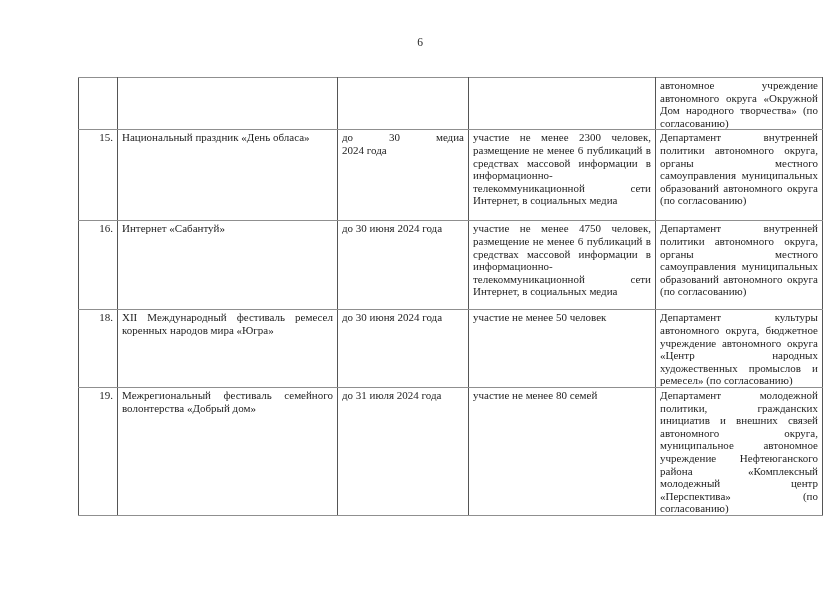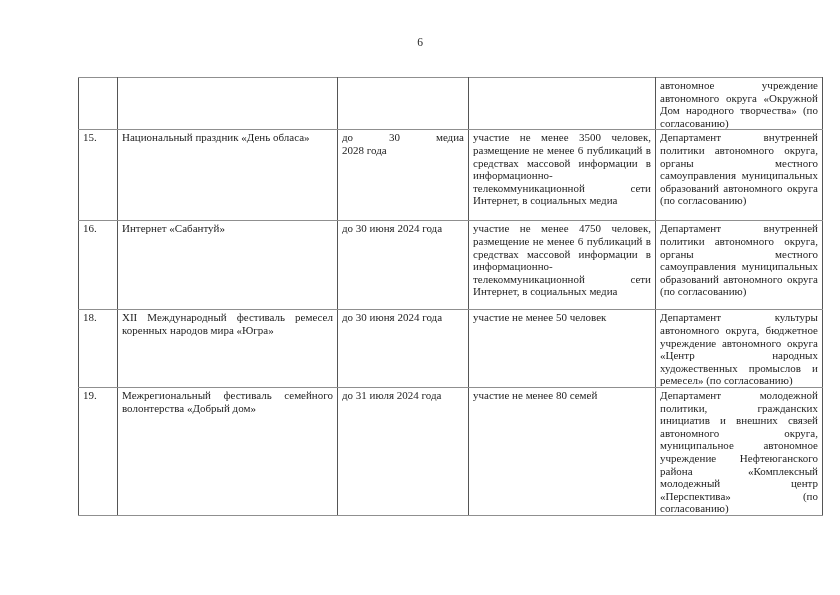--- a/index.html
+++ b/index.html
@@ -28,21 +28,21 @@
   table.events td{
     border:1px solid var(--bv);
     border-top-color:var(--bh);
     border-bottom-color:var(--bh);
     vertical-align:top;
     padding:1px 4px 0 4px;
     font-size:11px;
     line-height:12.6px;
     overflow:hidden;
   }
-  td.cell-row-number{padding-left:3px;text-align:left;}
+  td.cell-row-number{padding-left:3px;text-align:right;}
   td.cell-event-name,
   td.cell-expected-result,
   td.cell-responsible-executor,
   td.cell-deadline{text-align:justify;}
   .spread{display:flex;justify-content:space-between;}
 </style>
 </head>
 <body>
 
 <div class="page-number">6</div>
@@ -65,23 +65,23 @@
       </tr>
       <tr style="height: 91px;">
         <td class="cell-row-number">15.</td>
         <td class="cell-event-name">Национальный праздник «День обласа»</td>
         <td class="cell-deadline">
           <div class="spread">
             <span>до</span>
             <span>30</span>
             <span>медиа</span>
           </div>
-          <div>2028 года</div>
+          <div>2024 года</div>
         </td>
-        <td class="cell-expected-result">участие не менее 3500 человек, размещение не менее 6 публикаций в средствах массовой информации в информационно-телекоммуникационной сети Интернет, в социальных медиа</td>
+        <td class="cell-expected-result">участие не менее 2300 человек, размещение не менее 6 публикаций в средствах массовой информации в информационно-телекоммуникационной сети Интернет, в социальных медиа</td>
         <td class="cell-responsible-executor">Департамент внутренней политики автономного округа, органы местного самоуправления муниципальных образований автономного округа (по согласованию)</td>
       </tr>
       <tr style="height: 89px;">
         <td class="cell-row-number">16.</td>
         <td class="cell-event-name">Интернет «Сабантуй»</td>
         <td class="cell-deadline">
           <div>до 30 июня 2024 года</div>
         </td>
         <td class="cell-expected-result">участие не менее 4750 человек, размещение не менее 6 публикаций в средствах массовой информации в информационно-телекоммуникационной сети Интернет, в социальных медиа</td>
         <td class="cell-responsible-executor">Департамент внутренней политики автономного округа, органы местного самоуправления муниципальных образований автономного округа (по согласованию)</td>

